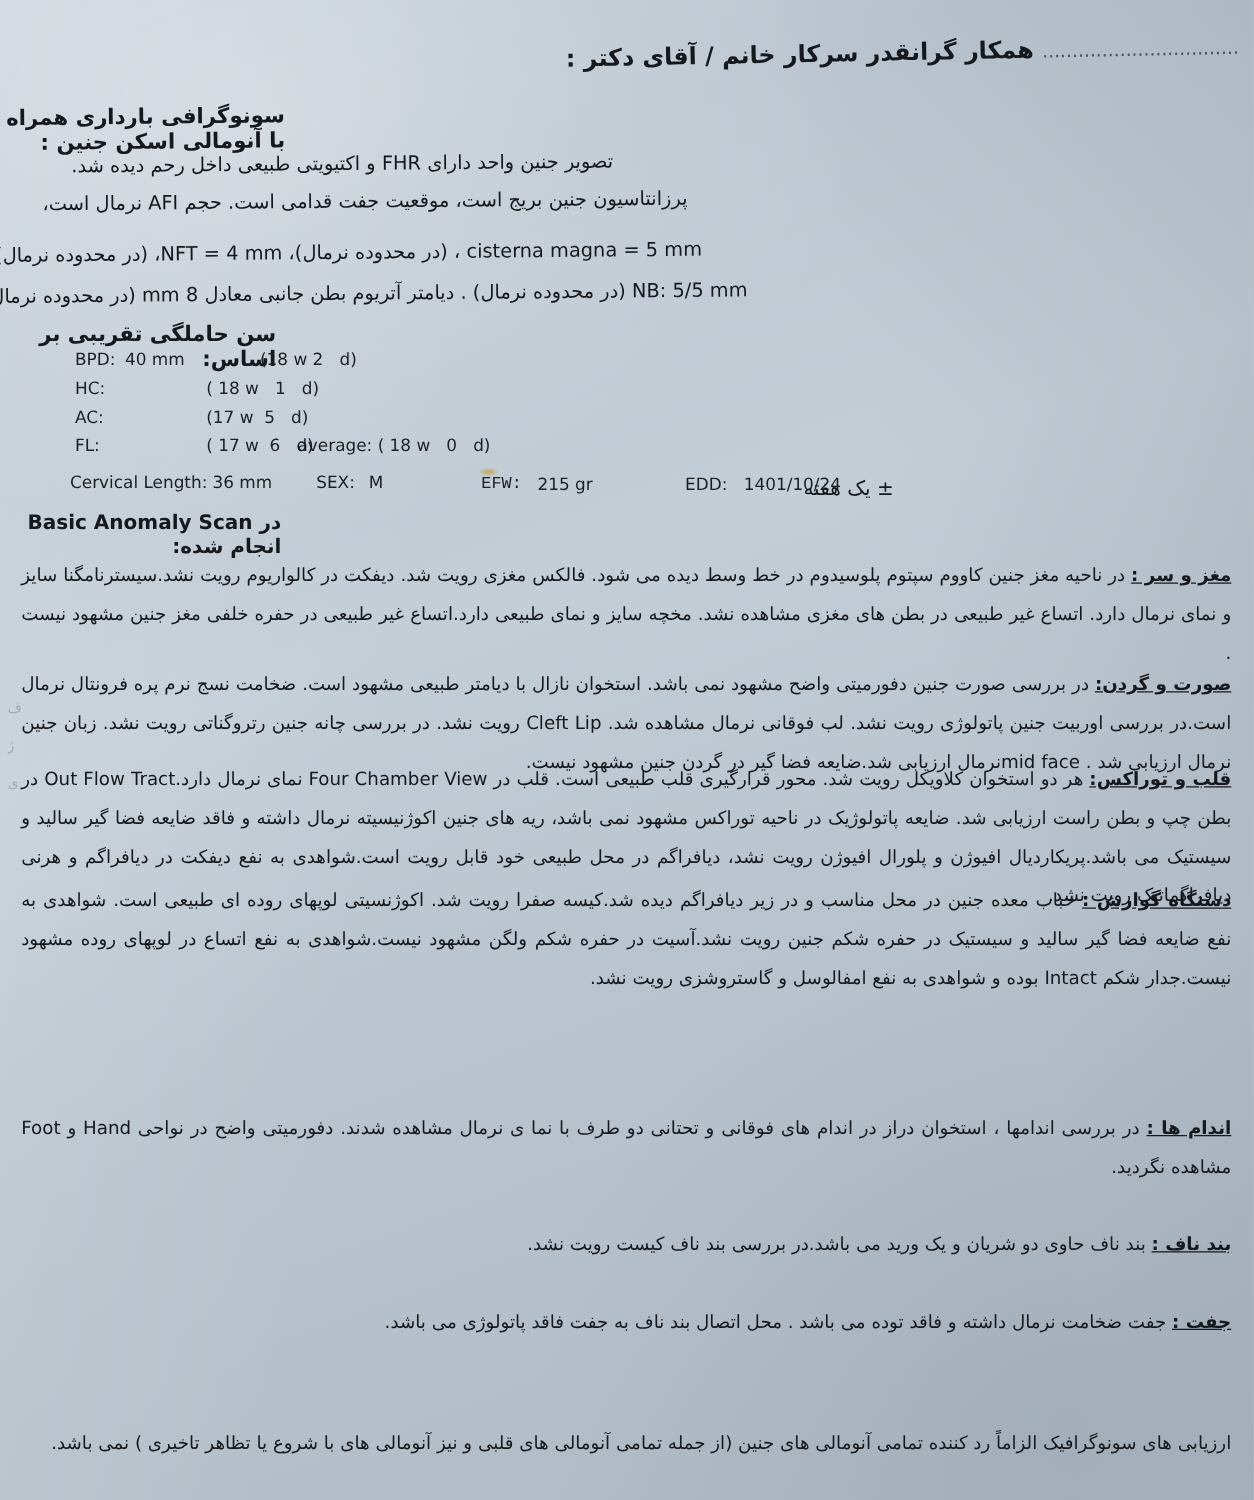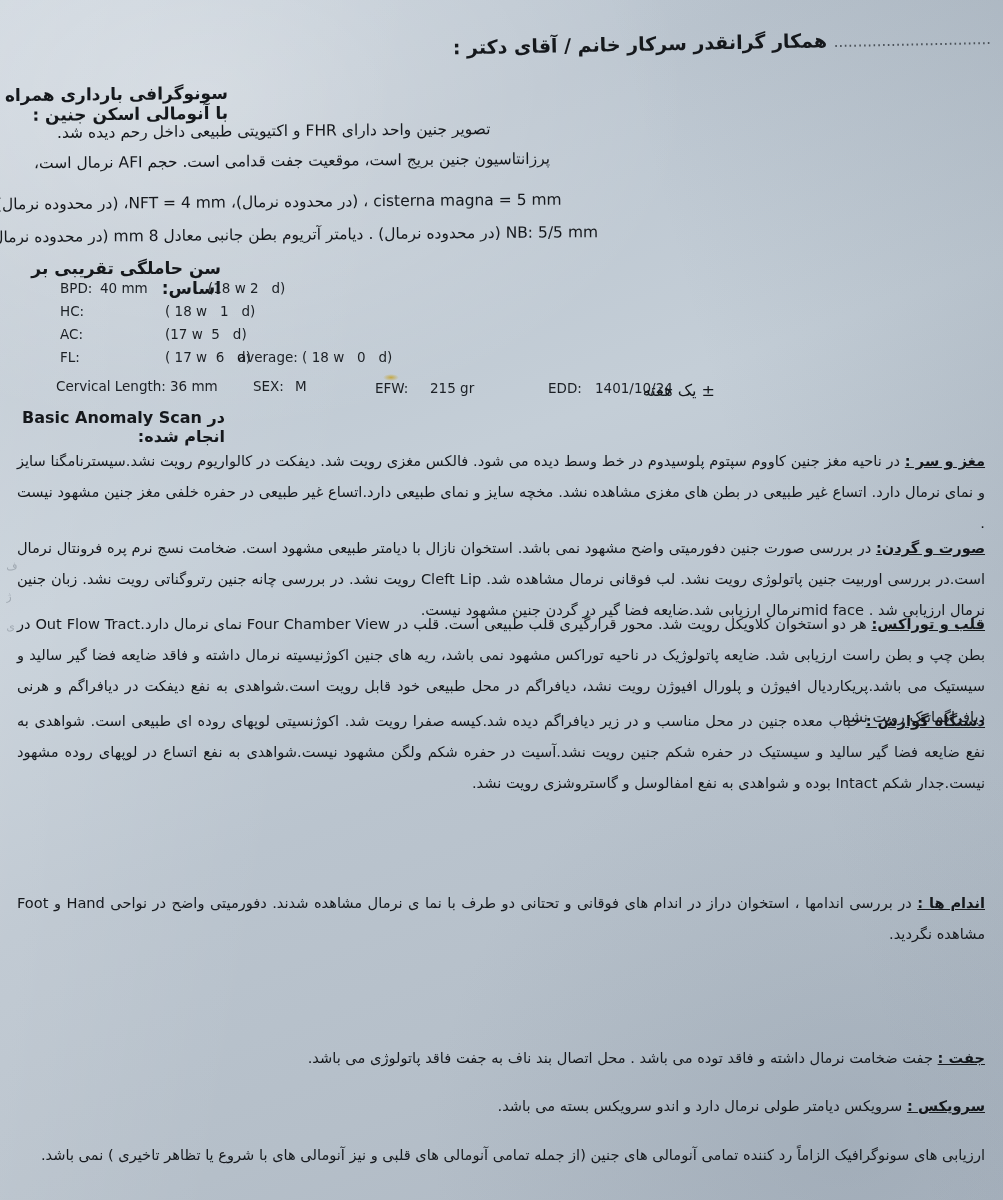--- a/index.html
+++ b/index.html
@@ -139,21 +139,21 @@
   <div class="meas" style="top:326px; left:165px;">(17 w  5   d)</div>
 
   <div class="meas" style="top:349px; left:60px;">FL:</div>
   <div class="meas" style="top:349px; left:165px;">( 17 w  6   d)</div>
   <div class="meas" style="top:349px; left:238px;text-align:center;">average: ( 18 w   0   d)</div>
 
   <div class="meas" style="top:378px; left:56px;">Cervical Length:</div>
   <div class="meas" style="top:378px; left:170px;text-align:right;">36 mm</div>
   <div class="meas" style="top:378px; left:253px;">SEX:</div>
   <div class="meas" style="top:378px; left:295px;">M</div>
-  <div class="meas" style="top:380px; left:375px;">EFW:</div>
+  <div class="meas" style="top:380px; left:385px;font-family:Liberation Mono, monospace;">EFW:</div>
   <div class="meas" style="top:380px; left:430px;">215 gr</div>
   <div class="meas" style="top:380px; left:548px;">EDD:</div>
   <div class="meas" style="top:380px; left:595px;">1401/10/24</div>
   <div class="line" style="top:381px; right:288px; font-size:16px;">± یک هفته</div>
 
   <div class="smudge" style="top:374px; left:383px;"></div>
 
   <div class="sec-title" style="top:408px; right:778px; font-size:16px;">در Basic Anomaly Scan انجام شده:</div>
 
   <div class="para" style="top:445px;">
@@ -176,29 +176,29 @@
     <span>حباب معده جنین در محل مناسب و در زیر دیافراگم دیده شد.کیسه صفرا رویت شد. اکوژنسیتی لوپهای روده ای طبیعی است.  شواهدی به نفع ضایعه فضا گیر سالید و سیستیک در حفره شکم جنین رویت نشد.آسیت در حفره شکم ولگن مشهود نیست.شواهدی به نفع اتساع در لوپهای روده مشهود نیست.جدار شکم Intact بوده و شواهدی به نفع  امفالوسل و گاستروشزی رویت نشد.</span>
   </div>
 
 
   <div class="para" style="top:887px;">
     <span class="u">اندام ها :</span>
     <span>در بررسی اندامها ، استخوان دراز در اندام های فوقانی و تحتانی دو طرف با نما ی نرمال مشاهده شدند. دفورمیتی واضح در نواحی Hand و Foot مشاهده نگردید.</span>
   </div>
 
 
+  <div class="para" style="top:980px;">
+    <span class="u">بند ناف :</span>
+    <span>بند ناف حاوی دو شریان و یک ورید می باشد.در بررسی بند ناف کیست رویت نشد.</span>
+  </div>
 
   <div class="para" style="top:1042px;">
     <span class="u">جفت :</span>
     <span>جفت ضخامت نرمال داشته و فاقد توده می باشد . محل اتصال بند ناف به جفت فاقد پاتولوژی می باشد.</span>
   </div>
 
-  <div class="para" style="top:1090px;">
-    <span class="u">سرویکس :</span>
-    <span>سرویکس دیامتر طولی نرمال دارد و اندو سرویکس بسته می باشد.</span>
-  </div>
 
   <div class="para" style="top:1140px; line-height:30px;">ارزیابی های سونوگرافیک الزاماً رد کننده تمامی آنومالی های جنین (از جمله تمامی آنومالی های قلبی و نیز آنومالی های با شروع یا تظاهر تاخیری  ) نمی باشد.</div>
 
   <div class="ghost" style="top:560px;">ف</div>
   <div class="ghost" style="top:590px;">ژ</div>
   <div class="ghost" style="top:620px;">ی</div>
 </div>
 
 </body></html>

